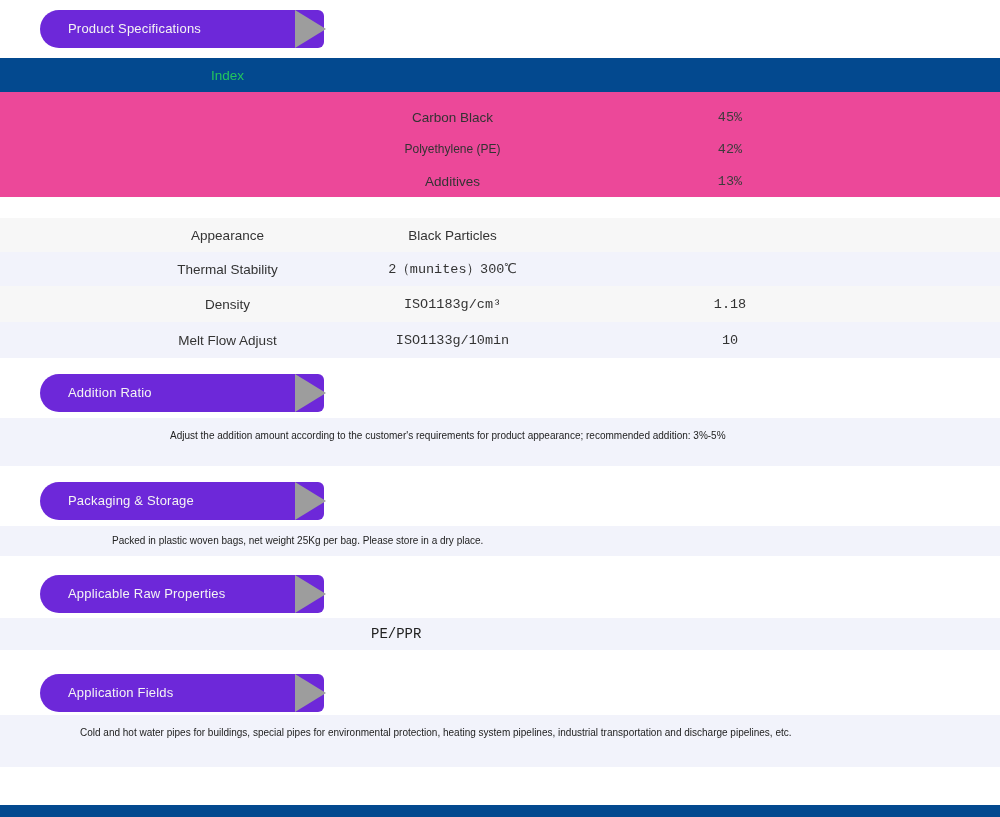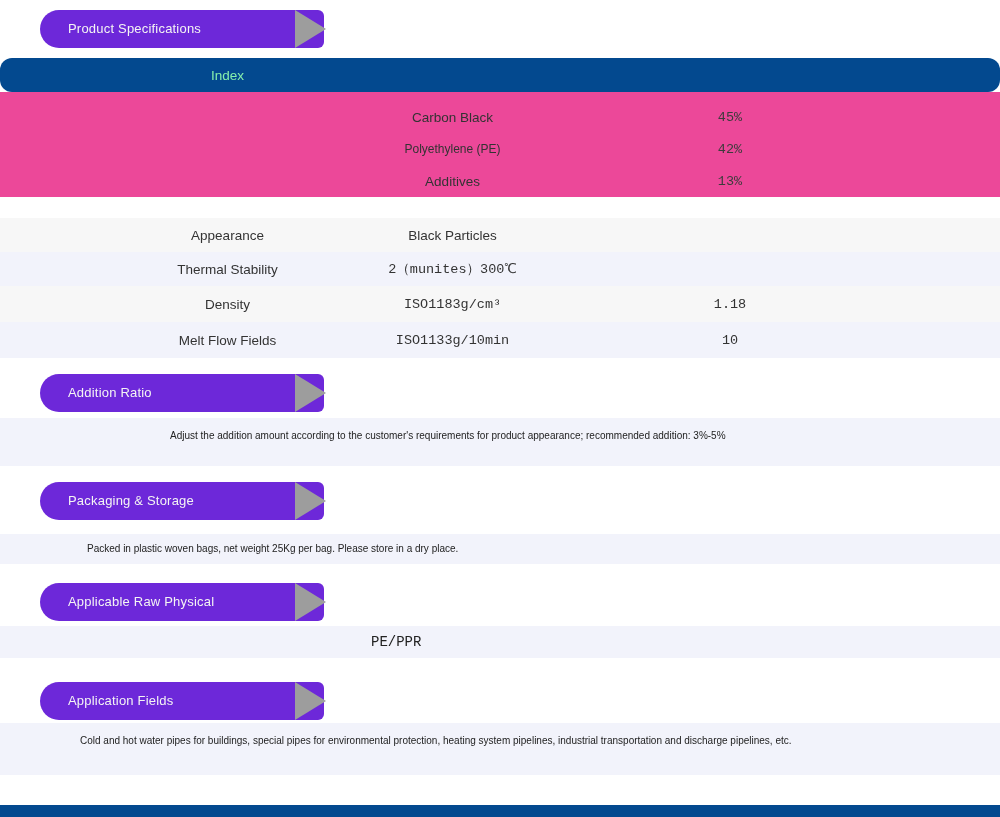--- a/index.html
+++ b/index.html
@@ -18,21 +18,21 @@
   
   .row { position:relative; width:1000px; }
   .cell { position:absolute; top:0; bottom:0; display:flex; align-items:center;
           justify-content:center; text-align:center; }
   .c1 { left:100px; width:255px; }
   .c2 { left:355px; width:195px; }
   .c3 { left:550px; width:360px; }
   .h1 { left:100px; width:255px; }
   .h2 { left:400px; width:510px; }
 
-  .thead   { height:34px; background:#03498f; color:#86efac; font-size:13.5px;border-radius:12px; }
+  .thead   { height:34px; background:#03498f; color:#22c55e; font-size:13.5px; }
   .subhead { height:34px; background:#f2f3fb; color:#333333; font-size:13.5px; }
 
   .comp-block { padding-top:9px; margin-bottom:21px; background:#ec4899; }
   .comp-row { height:32px; }
   .comp-row .name { color:#333333; font-size:13.5px; }
   .comp-row .name.sm { font-size:12px; }
 
   .prop-row-a { height:34px; background:#f7f7f7; }
   .prop-row-b { height:34px; background:#f2f3fb; }
   .prop-row-c { height:36px; background:#f7f7f7; }
@@ -40,21 +40,21 @@
   .prop-row-a .cell, .prop-row-b .cell, .prop-row-c .cell, .prop-row-d .cell { color:#333333; font-size:13.5px; }
 
   .mono { font-family:"Liberation Mono","DejaVu Sans Mono",monospace; color:#3c3c3c; font-size:13.5px; }
 
   .mt16 { margin-top:16px; } .mt19 { margin-top:19px; } .mt24 { margin-top:24px; }
   .mt10 { margin-top:10px; } .gap10 { height:10px; }
 
   .para { background:#f2f3fb; color:#222222; font-size:10px; width:1000px; box-sizing:border-box; }
   .para-addition   { margin-top:6px; height:48px; padding:7px 0 0 170px; line-height:21px; }
   .para-addition .inner { display:inline-block; width:690px; }
-  .para-packaging  { margin-top:14px; height:30px; line-height:30px; padding-left:87px; }
+  .para-packaging  { margin-top:6px; height:30px; line-height:30px; padding-left:112px; }
   .para-raw        { margin-top:5px; height:32px; line-height:32px; padding-left:371px; font-size:14px; }
   .para-application{ margin-top:3px; height:52px; padding:7px 15px 0 80px; line-height:21px; }
 
   .bottom-bar { position:absolute; left:0; bottom:0; width:1000px; height:12px; background:#03498f; }
 </style>
 </head>
 <body>
 
 <div class="page">
 
@@ -93,21 +93,21 @@
     <div class="cell c1">Thermal Stability</div>
     <div class="cell c2 mono">2（munites）300℃</div>
     <div class="cell c3 mono"></div>
   </div>
   <div class="row prop-row-c">
     <div class="cell c1">Density</div>
     <div class="cell c2 mono">ISO1183g/cm³</div>
     <div class="cell c3 mono">1.18</div>
   </div>
   <div class="row prop-row-d">
-    <div class="cell c1">Melt Flow Fields</div>
+    <div class="cell c1">Melt Flow Adjust</div>
     <div class="cell c2 mono">ISO1133g/10min</div>
     <div class="cell c3 mono">10</div>
   </div>
 
   <div class="banner mt16">
     <span>Addition Ratio</span>
     <span class="tip"></span>
   </div>
   <div class="para para-addition">
     <span class="inner">Adjust the addition amount according to the customer's requirements for product appearance; recommended addition: 3%-5%</span>
@@ -115,21 +115,21 @@
 
   <div class="banner mt16">
     <span>Packaging &amp; Storage</span>
     <span class="tip"></span>
   </div>
   <div class="para para-packaging">
     <span>Packed in plastic woven bags, net weight 25Kg per bag. Please store in a dry place.</span>
   </div>
 
   <div class="banner mt19">
-    <span>Applicable Raw Physical</span>
+    <span>Applicable Raw Properties</span>
     <span class="tip"></span>
   </div>
   <div class="para para-raw mono">
     <span>PE/PPR</span>
   </div>
 
   <div class="banner mt24">
     <span>Application Fields</span>
     <span class="tip"></span>
   </div>

